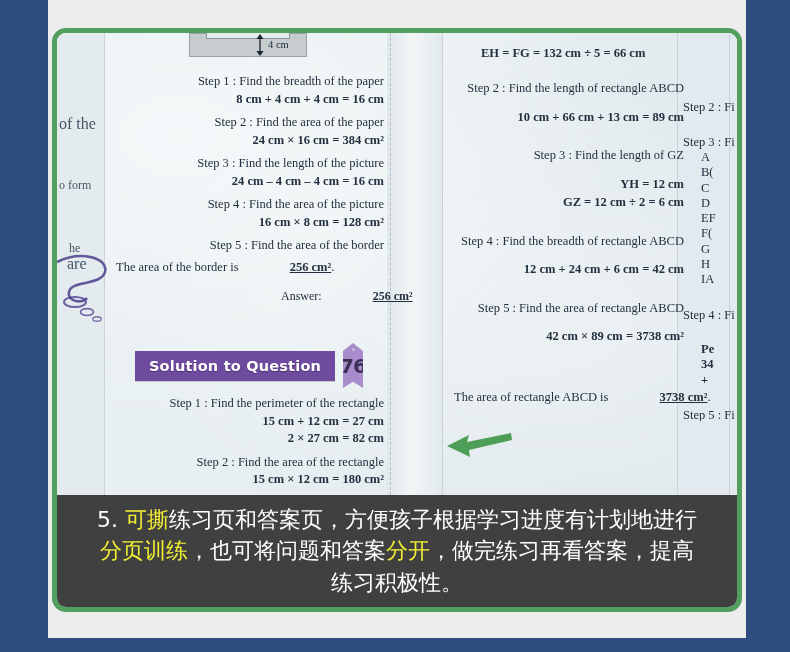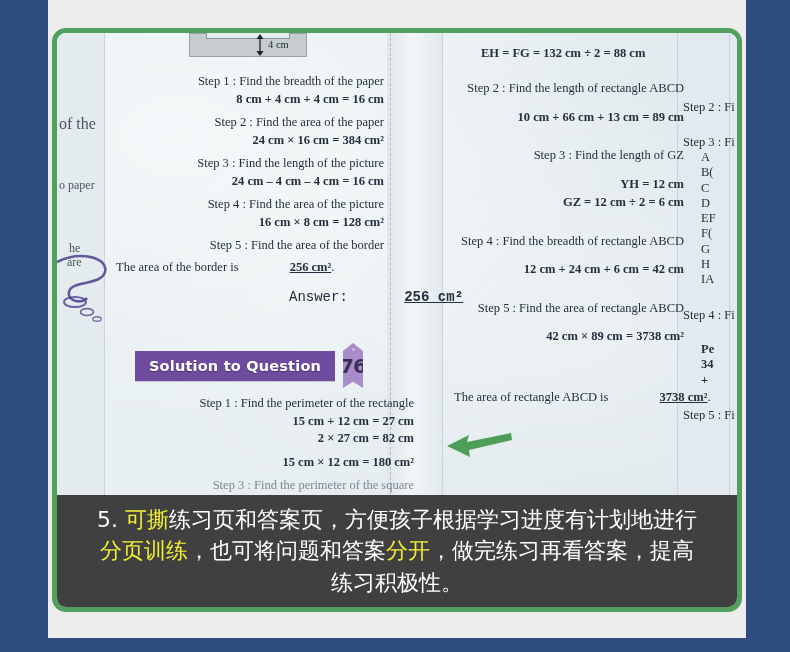--- a/index.html
+++ b/index.html
@@ -138,23 +138,23 @@
       <div class="col col-mid"></div>
       <div class="col col-right"></div>
 
       <div class="vline" style="left:47px;"></div>
       <div class="perf" style="left:333px;"></div>
       <div class="vline" style="left:385px;"></div>
       <div class="vline" style="left:620px;"></div>
       <div class="vline" style="left:672px;"></div>
 
       <div class="ghost" style="left:2px;top:82px;font-size:16px;color:#2a3a4a;opacity:.85;">of  the</div>
-      <div class="ghost" style="left:2px;top:145px;font-size:12px;color:#2a3a4a;opacity:.85;">o paper</div>
+      <div class="ghost" style="left:2px;top:145px;font-size:12px;color:#2a3a4a;opacity:.85;">o form</div>
       <div class="ghost" style="left:12px;top:208px;font-size:12px;color:#2a3a4a;opacity:.85;">he</div>
-      <div class="ghost" style="left:10px;top:222px;font-size:12px;color:#2a3a4a;opacity:.85;">are</div>
+      <div class="ghost" style="left:10px;top:222px;font-size:16px;color:#2a3a4a;opacity:.85;">are</div>
 
       <svg class="bubble" viewBox="0 0 60 76">
         <path d="M2 14 C26 2, 54 10, 50 24 C46 38, 16 32, 14 44 C12 54, 28 56, 32 50" fill="none" stroke="#4b3f8c" stroke-width="2.6" opacity=".85"></path>
         <ellipse cx="20" cy="54" rx="11" ry="5" fill="none" stroke="#4b3f8c" stroke-width="2" opacity=".8"></ellipse>
         <ellipse cx="32" cy="64" rx="6.5" ry="3.4" fill="none" stroke="#4b3f8c" stroke-width="1.7" opacity=".75"></ellipse>
         <ellipse cx="42" cy="71" rx="4.2" ry="2.3" fill="none" stroke="#4b3f8c" stroke-width="1.4" opacity=".7"></ellipse>
       </svg>
 
       <div class="diagram">
         <div class="inner"></div>
@@ -185,48 +185,49 @@
         </div>
         <div class="step">
           <span class="hdr">Step 5 : Find the area of the border</span>
         </div>
       </div>
 
       <div class="pg" style="left:59px;top:227px;font-size:12.5px;">
         <span>The area of the border is </span><span class="uline bold">256 cm²</span><span>.</span>
       </div>
 
-      <div class="pg" style="left:232px;top:256px;font-size:14px;font-family:Liberation Mono, monospace;">
+      <div class="pg" style="left:224px;top:256px;font-size:12px;">
         <span>Answer:</span>
         <span class="uline bold">256 cm²</span>
       </div>
 
       <div class="banner">
         <span>Solution to Question</span>
       </div>
       <div class="badge">
         <i class="dot"></i>
         <b>76</b>
       </div>
 
-      <div class="pg steps" style="left:59px;top:364px;width:268px;margin-left:30px;">
+      <div class="pg steps" style="left:59px;top:364px;width:268px;">
         <div class="step">
           <span class="hdr">Step 1 : Find the perimeter of the rectangle</span>
           <span class="calc">15 cm + 12 cm = 27 cm</span>
           <span class="calc">2 × 27 cm = 82 cm</span>
         </div>
         <div class="step">
+          <span class="hdr">Step 2 : Find the area of the rectangle</span>
           <span class="calc">15 cm × 12 cm = 180 cm²</span>
         </div>
         <div class="step" style="opacity:.55;">
           <span class="hdr">Step 3 : Find the perimeter of the square</span>
         </div>
       </div>
 
-      <div class="pg bold" style="left:424px;top:13px;font-size:12.5px;">EH = FG = 132 cm ÷ 2 = 88 cm</div>
+      <div class="pg bold" style="left:424px;top:13px;font-size:12.5px;">EH = FG = 132 cm ÷ 5 = 66 cm</div>
 
       <div class="pg steps" style="left:397px;top:49px;width:230px;">
         <div class="step" style="margin-bottom:26px;">
           <span class="hdr">Step 2 : Find the length of rectangle ABCD</span>
           <span class="calc" style="margin-top:16px;">10 cm + 66 cm + 13 cm = 89 cm</span>
         </div>
         <div class="step" style="margin-bottom:26px;">
           <span class="hdr">Step 3 : Find the length of GZ</span>
           <span class="calc" style="margin-top:16px;">YH = 12 cm</span>
           <span class="calc" style="margin-top:6px;">GZ = 12 cm ÷ 2 = 6 cm</span>

